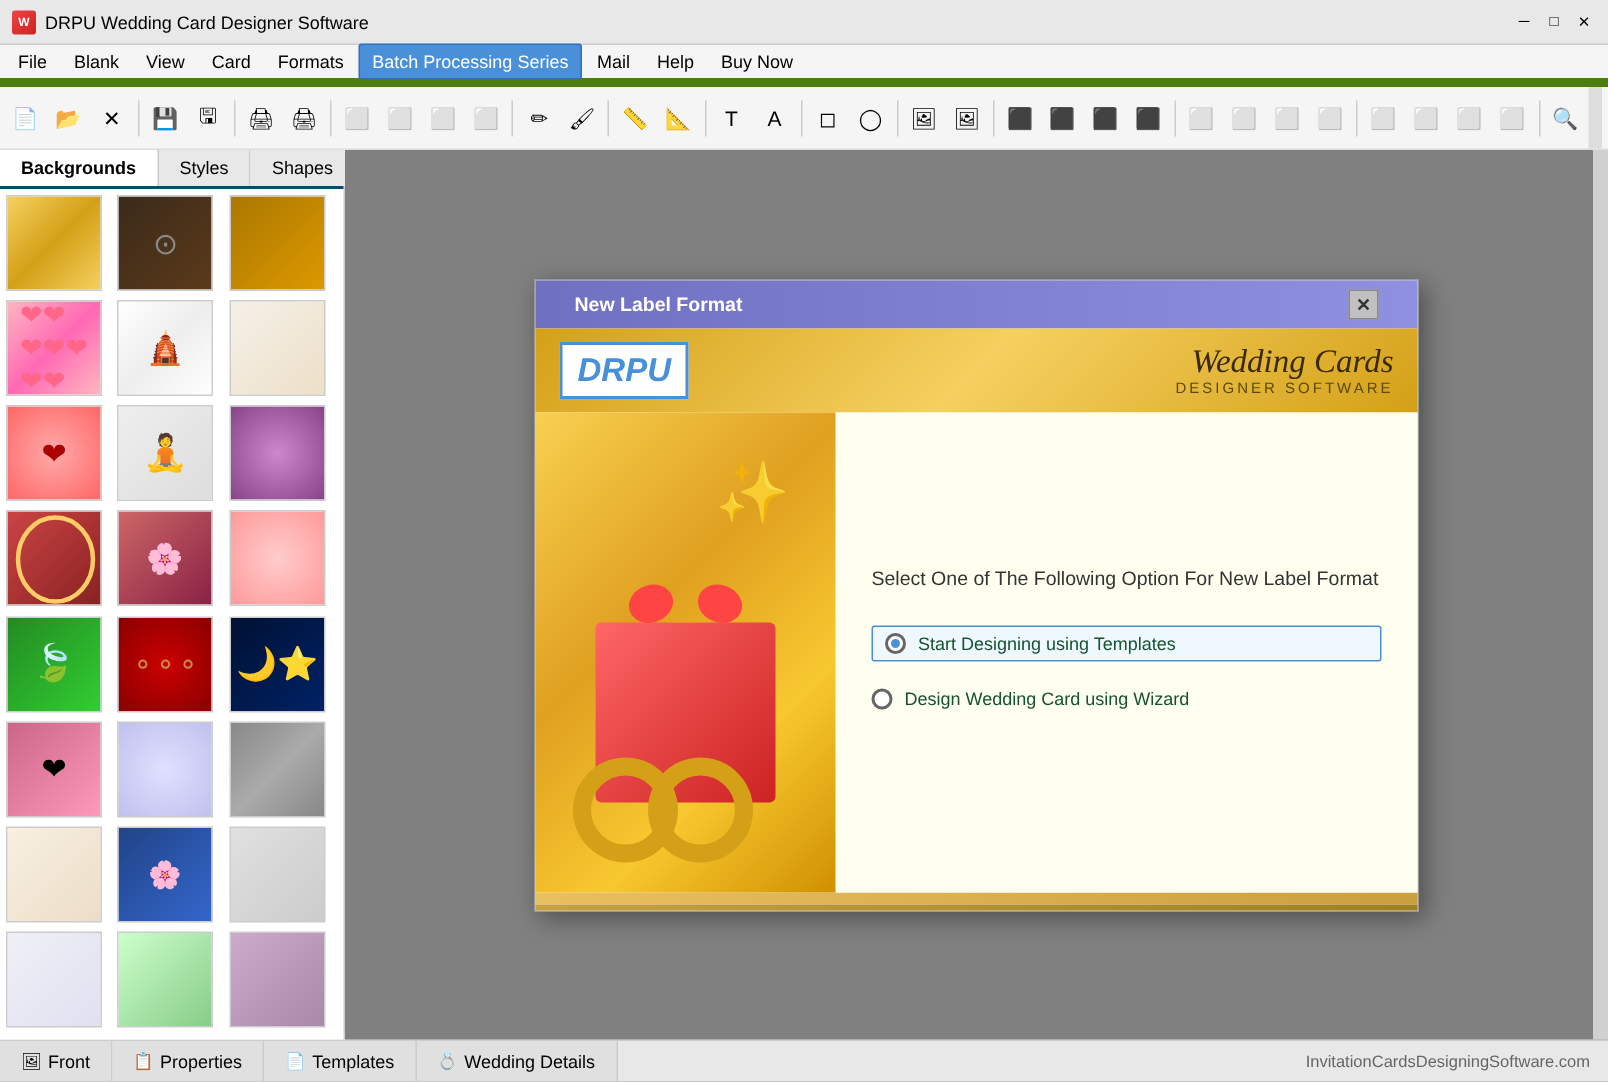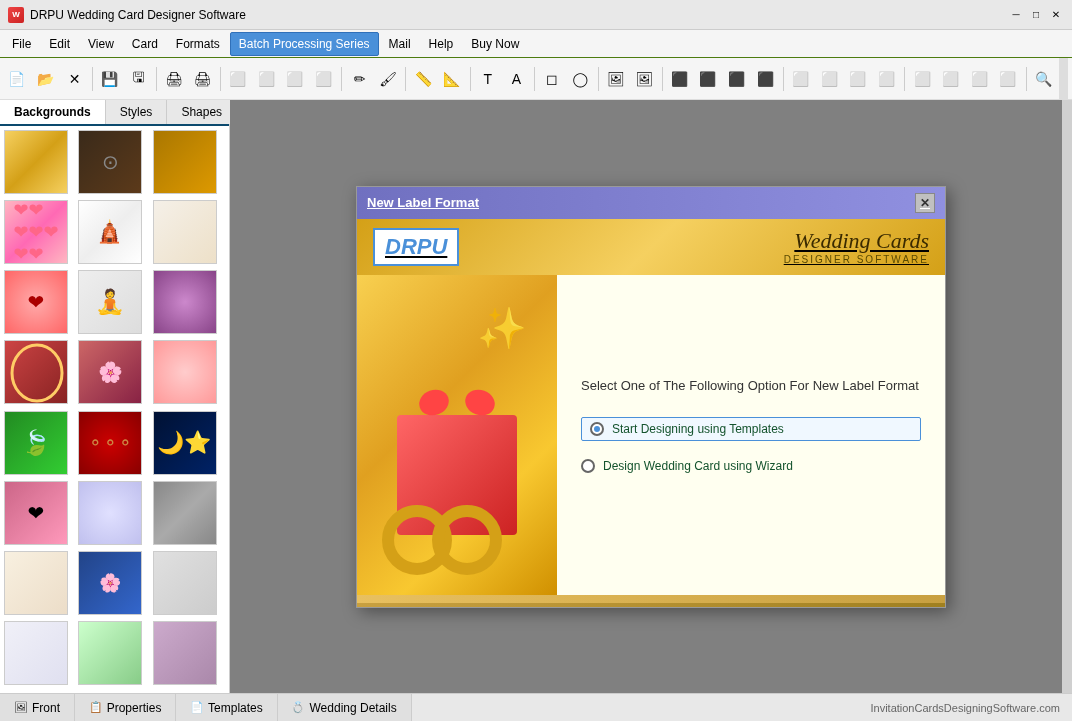--- a/index.html
+++ b/index.html
@@ -20,21 +20,21 @@
     .title-bar-right { display: flex; gap: 4px; }
     .title-btn { width: 16px; height: 16px; border: none; cursor: pointer; font-size: 10px; display: flex; align-items: center; justify-content: center; background: transparent; }
 
     
     .menu-bar {
       background: #f5f5f5;
       height: 28px;
       display: flex;
       align-items: center;
       padding: 0 4px;
-      border-bottom: 1px solid #4d7c0f;
+      border-bottom: 6px solid #4d7c0f;
       gap: 2px;
     }
     .menu-item {
       padding: 4px 8px;
       font-size: 12px;
       cursor: pointer;
       border-radius: 2px;
     }
     .menu-item.active {
       background: #4a90d9;
@@ -151,46 +151,44 @@
       justify-content: center;
     }
     .dialog {
       width: 590px;
       background: white;
       border: 1px solid #999;
       box-shadow: 4px 4px 16px rgba(0,0,0,0.4);
     }
     .dialog-title-bar {
       background: linear-gradient(to right, #7070c0, #9090e0);
-      padding: 6px 10px;
+      padding: 6px 26px;
       display: flex;
       align-items: center;
       justify-content: space-between;
       color: white;
       font-size: 13px;
       font-weight: bold;
-      text-decoration: underline;
     }
     .dialog-close-btn {
       width: 20px; height: 20px;
       background: #c0c0c0;
       border: 1px solid #888;
       cursor: pointer;
       display: flex; align-items: center; justify-content: center;
       font-size: 12px;
       color: #333;
     }
     .dialog-header-banner {
       background: linear-gradient(135deg, #d4a017, #f5d060, #d4a017);
       padding: 8px 16px;
       display: flex;
       align-items: center;
       justify-content: space-between;
       height: 56px;
-      text-decoration: underline;
     }
     .drpu-logo {
       background: white;
       padding: 4px 10px;
       font-size: 22px;
       font-weight: bold;
       color: #4a90d9;
       font-style: italic;
       border: 2px solid #4a90d9;
     }
@@ -375,21 +373,21 @@
   </div>
   <div class="title-bar-right">
     <button class="title-btn">─</button>
     <button class="title-btn">□</button>
     <button class="title-btn close">✕</button>
   </div>
 </div>
 
 <div class="menu-bar">
   <div class="menu-item">File</div>
-  <div class="menu-item">Edit</div>
+  <div class="menu-item">Blank</div>
   <div class="menu-item">View</div>
   <div class="menu-item">Card</div>
   <div class="menu-item">Formats</div>
   <div class="menu-item active">Batch Processing Series</div>
   <div class="menu-item">Mail</div>
   <div class="menu-item">Help</div>
   <div class="menu-item">Buy Now</div>
 </div>
 
 <div class="toolbar">

